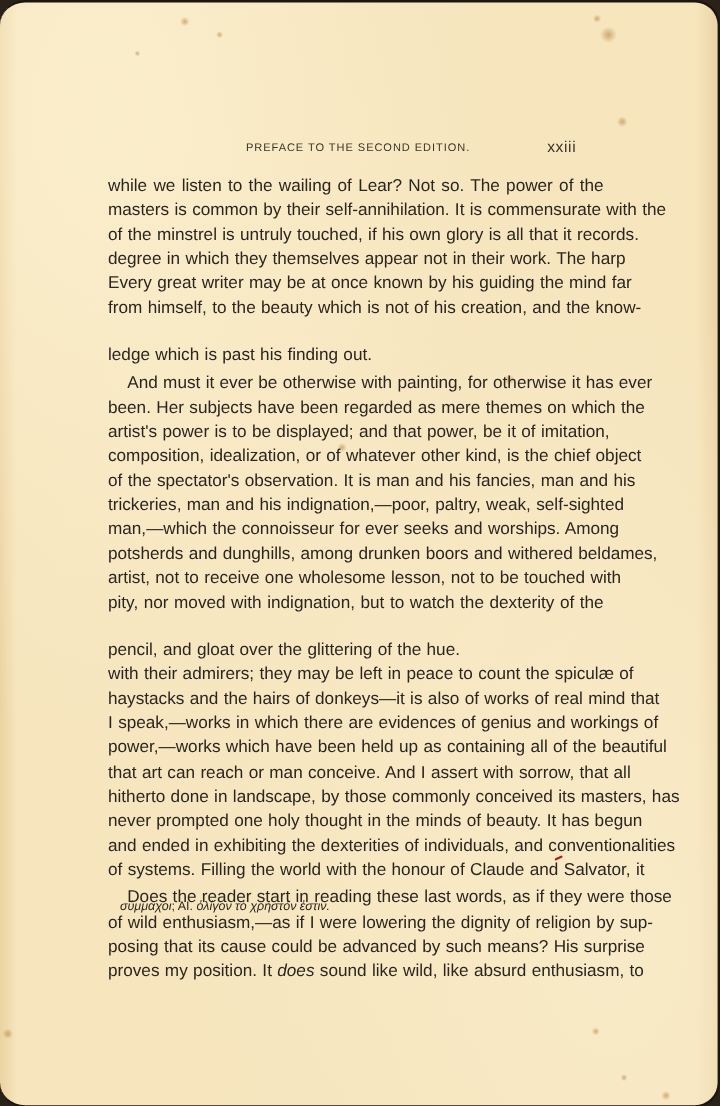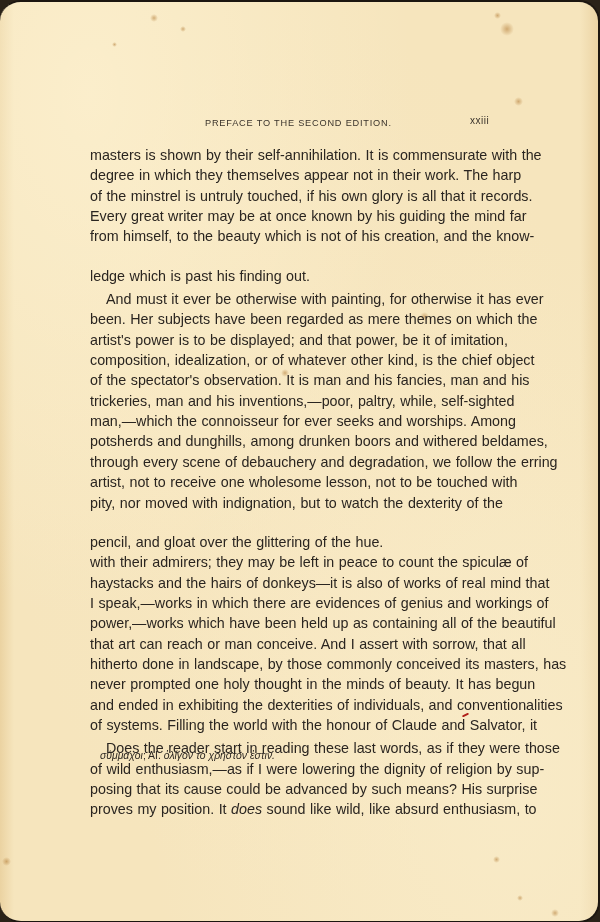--- a/index.html
+++ b/index.html
@@ -35,22 +35,22 @@
     position: absolute;
     top: 116px;
     left: 205px;
     font-size: 9.2px;
     letter-spacing: 0.8px;
     color: #3a332b;
   }
   .page-number {
     position: absolute;
     top: 113px;
-    left: 470px;
-    font-size: 10px;
+    left: 456px;
+    font-size: 13px;
     letter-spacing: 0.5px;
     color: #3a332b;
   }
   .body-text {
     position: absolute;
     top: 143px;
     left: 90px;
     width: 413px;
   }
   .line {
@@ -119,38 +119,38 @@
   <div class="spot" style="left:493px;top:854px;width:7px;height:7px;"></div>
   <div class="spot" style="left:551px;top:907px;width:8px;height:8px;"></div>
   <div class="spot" style="left:517px;top:893px;width:6px;height:6px;"></div>
 
   <div class="running-head">PREFACE TO THE SECOND EDITION.</div>
   <div class="page-number">xxiii</div>
 
   <div class="body-text">
 
     <div>
-      <span class="line">masters is shown by their self-annihilation.  It is commensurate with the</span>
+      <span class="line">while we listen to the wailing of Lear?  Not so.  The power of the</span>
+      <span class="line">masters is common by their self-annihilation.  It is commensurate with the</span>
+      <span class="line">of the minstrel is untruly touched, if his own glory is all that it records.</span>
       <span class="line">degree in which they themselves appear not in their work.  The harp</span>
-      <span class="line">of the minstrel is untruly touched, if his own glory is all that it records.</span>
       <span class="line">Every great writer may be at once known by his guiding the mind far</span>
       <span class="line">from himself, to the beauty which is not of his creation, and the know-</span>
       <span class="line last">ledge which is past his finding out.</span>
     </div>
 
     <div>
       <span class="line indent para-gap">And must it ever be otherwise with painting, for otherwise it has ever</span>
       <span class="line">been.  Her subjects have been regarded as mere themes on which the</span>
       <span class="line">artist's power is to be displayed; and that power, be it of imitation,</span>
       <span class="line">composition, idealization, or of whatever other kind, is the chief object</span>
       <span class="line">of the spectator's observation.  It is man and his fancies, man and his</span>
-      <span class="line">trickeries, man and his inventions,—poor, paltry, while, self-sighted</span>
+      <span class="line">trickeries, man and his indignation,—poor, paltry, weak, self-sighted</span>
       <span class="line">man,—which the connoisseur for ever seeks and worships.  Among</span>
       <span class="line">potsherds and dunghills, among drunken boors and withered beldames,</span>
-      <span class="line">through every scene of debauchery and degradation, we follow the erring</span>
       <span class="line">artist, not to receive one wholesome lesson, not to be touched with</span>
       <span class="line">pity, nor moved with indignation, but to watch the dexterity of the</span>
       <span class="line last">pencil, and gloat over the glittering of the hue.</span>
     </div>
 
     <div>
       <span class="line">with their admirers; they may be left in peace to count the spiculæ of</span>
       <span class="line">haystacks and the hairs of donkeys—it is also of works of real mind that</span>
       <span class="line">I speak,—works in which there are evidences of genius and workings of</span>
       <span class="line">power,—works which have been held up as containing all of the beautiful</span>

